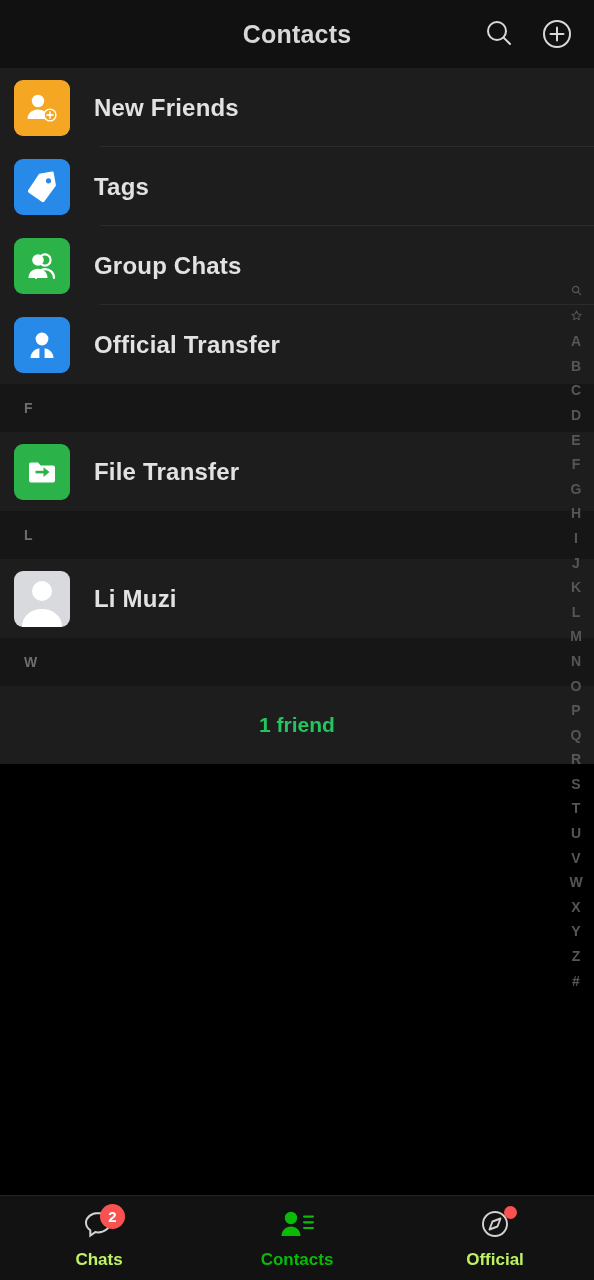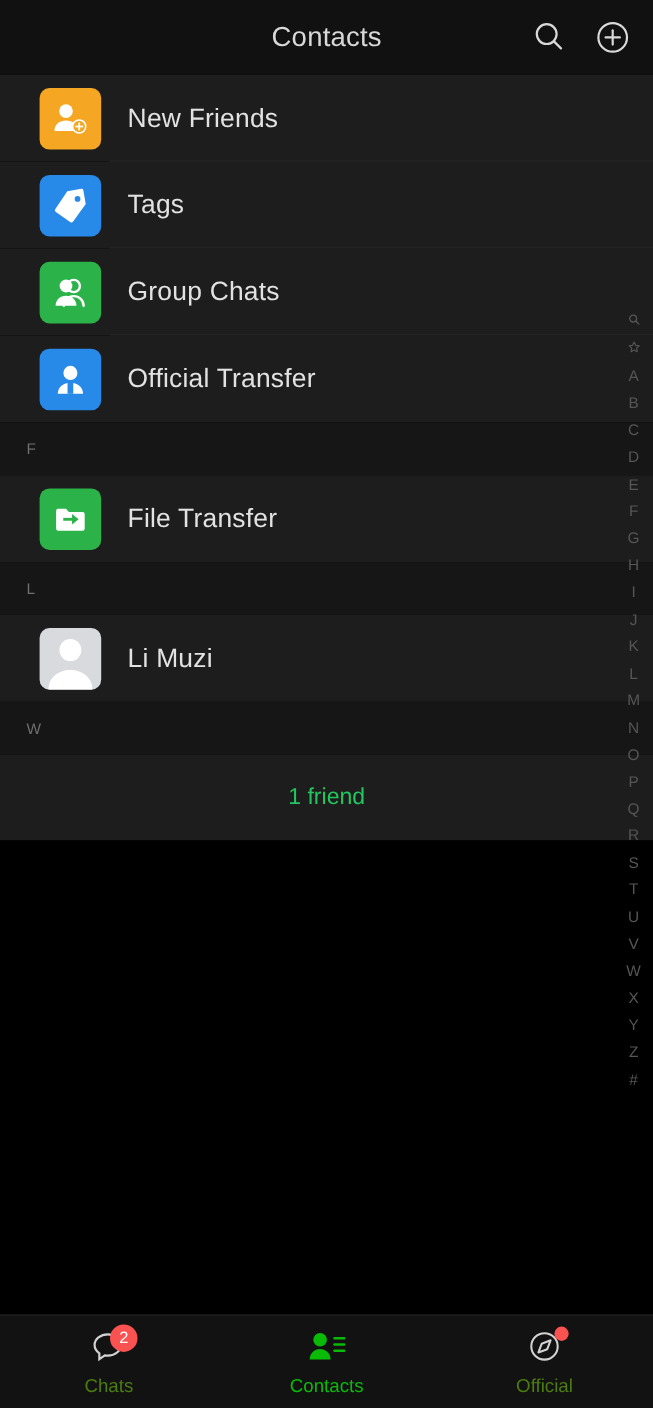--- a/index.html
+++ b/index.html
@@ -6,21 +6,21 @@
   html, body {
     width:594px; height:1280px;
     background:#000000;
     font-family:"Liberation Sans", sans-serif;
     overflow:hidden;
   }
   #app {
     position:relative;
     width:594px; height:1280px;
     background:#000000;
-    display:flex; flex-direction:column;
+    display:flex; flex-direction:column;font-weight:bold;
   }
 
   
   .header {
     position:relative;
     height:68px;
     flex:0 0 68px;
     background:#111111;
     display:flex; align-items:center;
   }
@@ -43,21 +43,21 @@
   .list {
     flex:1 1 auto;
     background:#000000;
     overflow:hidden;
   }
   .row {
     position:relative;
     height:79px;
     background:#1d1d1d;
     display:flex; align-items:center;
-    padding-left:36px;
+    padding-left:14px;
   }
   .row .divider {
     position:absolute;
     left:100px; right:0; bottom:0;
     height:1px;
     background:#2b2b2b;
   }
   .av {
     width:56px; height:56px;
     border-radius:9px;
@@ -125,21 +125,21 @@
   .tab {
     flex:1 1 0;
     height:85px;
     padding-top:10px;
     display:flex; flex-direction:column;
     align-items:center; justify-content:flex-start;
     gap:4px;
     position:relative;
   }
   .tab-icon-wrap { position:relative; width:48px; height:40px; display:flex; align-items:center; justify-content:center; }
-  .tab-label { font-size:17px; color:#4d7c0f; }
+  .tab-label { font-size:17px; color:#bef264; }
   .tab.active .tab-label { color:#09bb07; }
   .badge-num {
     position:absolute;
     top:-2px; right:-2px;
     min-width:25px; height:25px;
     border-radius:13px;
     background:#fa5151;
     color:#ffffff;
     font-size:15px;
     display:flex; align-items:center; justify-content:center;

